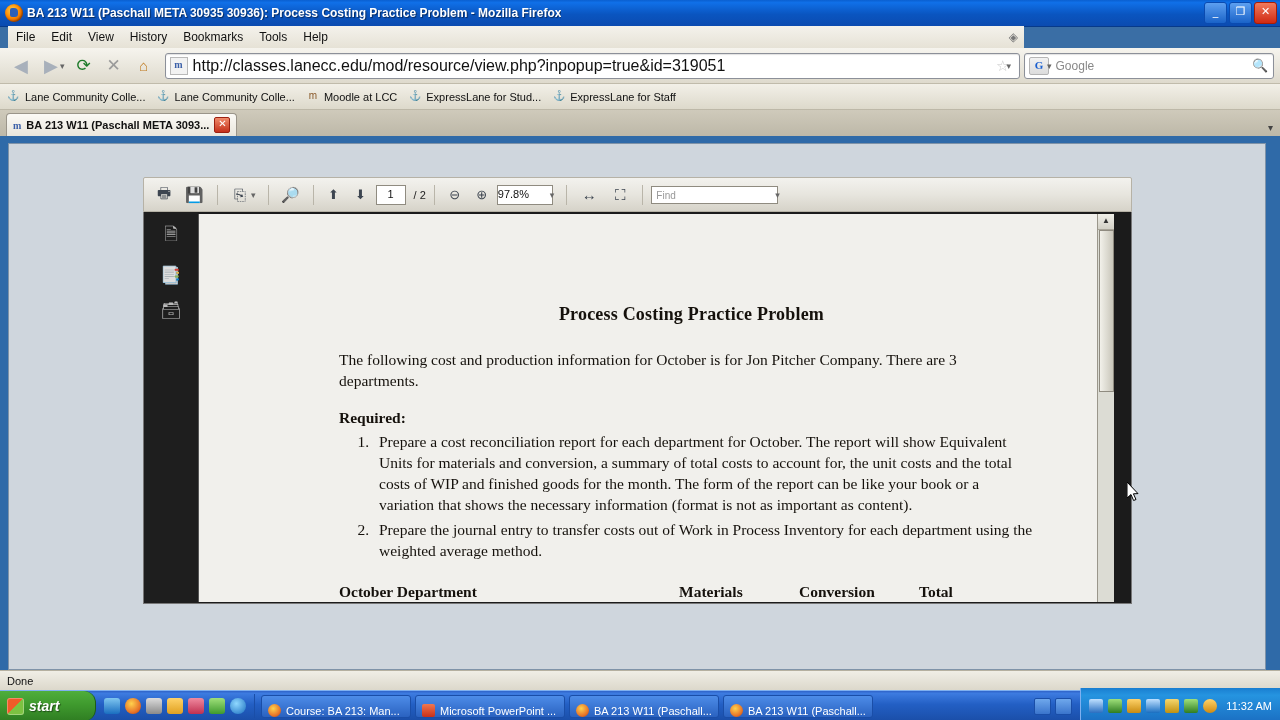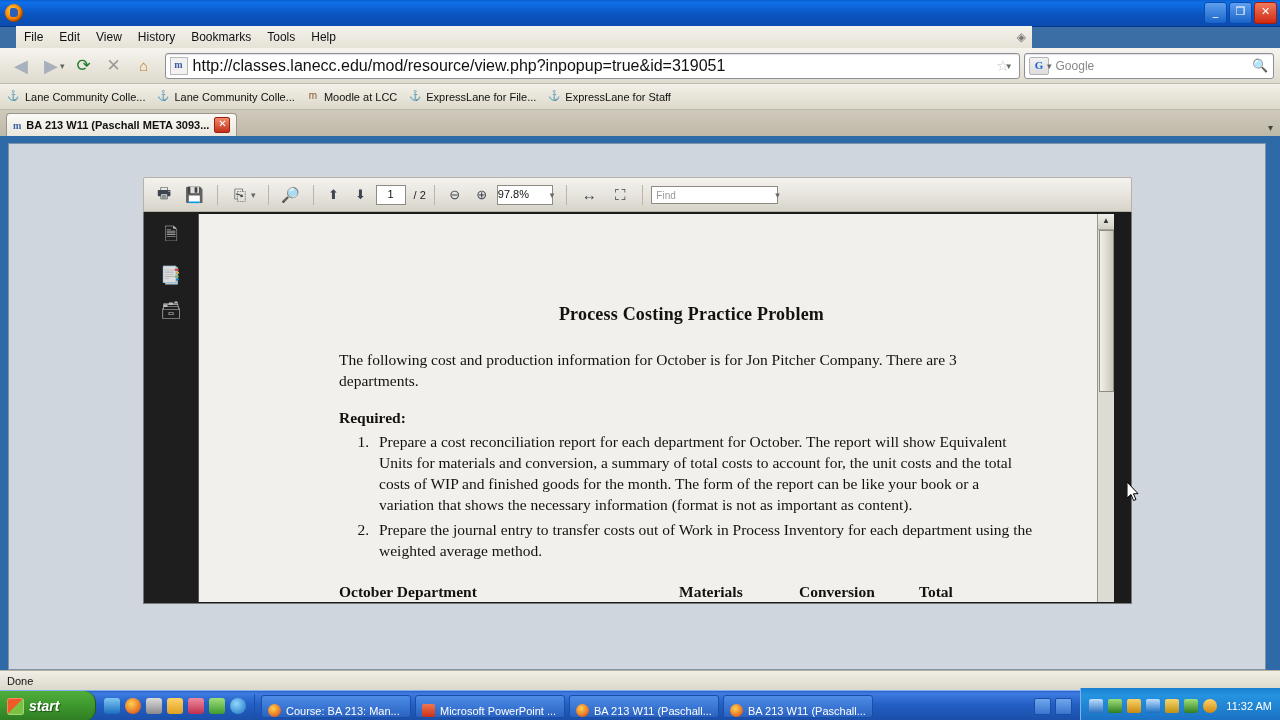--- a/index.html
+++ b/index.html
@@ -47,21 +47,21 @@
     border: 1px solid #0b4bb0;
     border-radius: 3px;
     background: linear-gradient(to bottom, #5d9ff0, #1a63c8);
     color: #fff; font-size: 11px; line-height: 18px; text-align: center;
     font-family: "DejaVu Sans", sans-serif;
   }
   .winbtn.close { background: linear-gradient(to bottom, #f07a5d, #d02a12); border-color: #a81c06; }
 
   
   .menubar {
-    position: absolute; top: 26px; left: 16px; width: 1016px; height: 22px;
+    position: absolute; top: 26px; left: 8px; width: 1016px; height: 22px;
     background: linear-gradient(to bottom, #f4f2ec, #e6e2d6);
     display: flex; align-items: center;
     border-bottom: 1px solid #c8c2b2;
   }
   .menubar .mi { padding: 2px 8px; color: #111; font-size: 12px; }
   .menubar .mright { margin-left: auto; padding-right: 6px; color: #777; }
 
   
   .navbar {
     position: absolute; top: 48px; left: 0; width: 1280px; height: 36px;
@@ -299,20 +299,21 @@
   .tinybtns { display: flex; align-items: center; gap: 4px; padding: 0 8px; }
   .tinybtn { width: 15px; height: 15px; background: linear-gradient(to bottom,#6fa8ec,#3a74cc); border: 1px solid #1a4ea8; border-radius: 2px; }
 </style>
 </head>
 <body>
 
 <div class="app">
 
   <div class="titlebar">
     <div class="ticon"></div>
+    <div class="ttext">BA 213 W11 (Paschall META 30935 30936): Process Costing Practice Problem - Mozilla Firefox</div>
     <div class="winbtns">
       <div class="winbtn">_</div>
       <div class="winbtn">❐</div>
       <div class="winbtn close">✕</div>
     </div>
   </div>
 
   <div class="menubar">
     <div class="mi">File</div>
     <div class="mi">Edit</div>
@@ -355,21 +356,21 @@
     <div class="bm">
       <span class="bmi">⚓</span>
       <span>Lane Community Colle...</span>
     </div>
     <div class="bm">
       <span class="bmi">m</span>
       <span>Moodle at LCC</span>
     </div>
     <div class="bm">
       <span class="bmi">⚓</span>
-      <span>ExpressLane for File...</span>
+      <span>ExpressLane for Stud...</span>
     </div>
     <div class="bm">
       <span class="bmi">⚓</span>
       <span>ExpressLane for Staff</span>
     </div>
   </div>
 
   <div class="tabstrip">
     <div class="tab">
       <span class="tabico">m</span>

